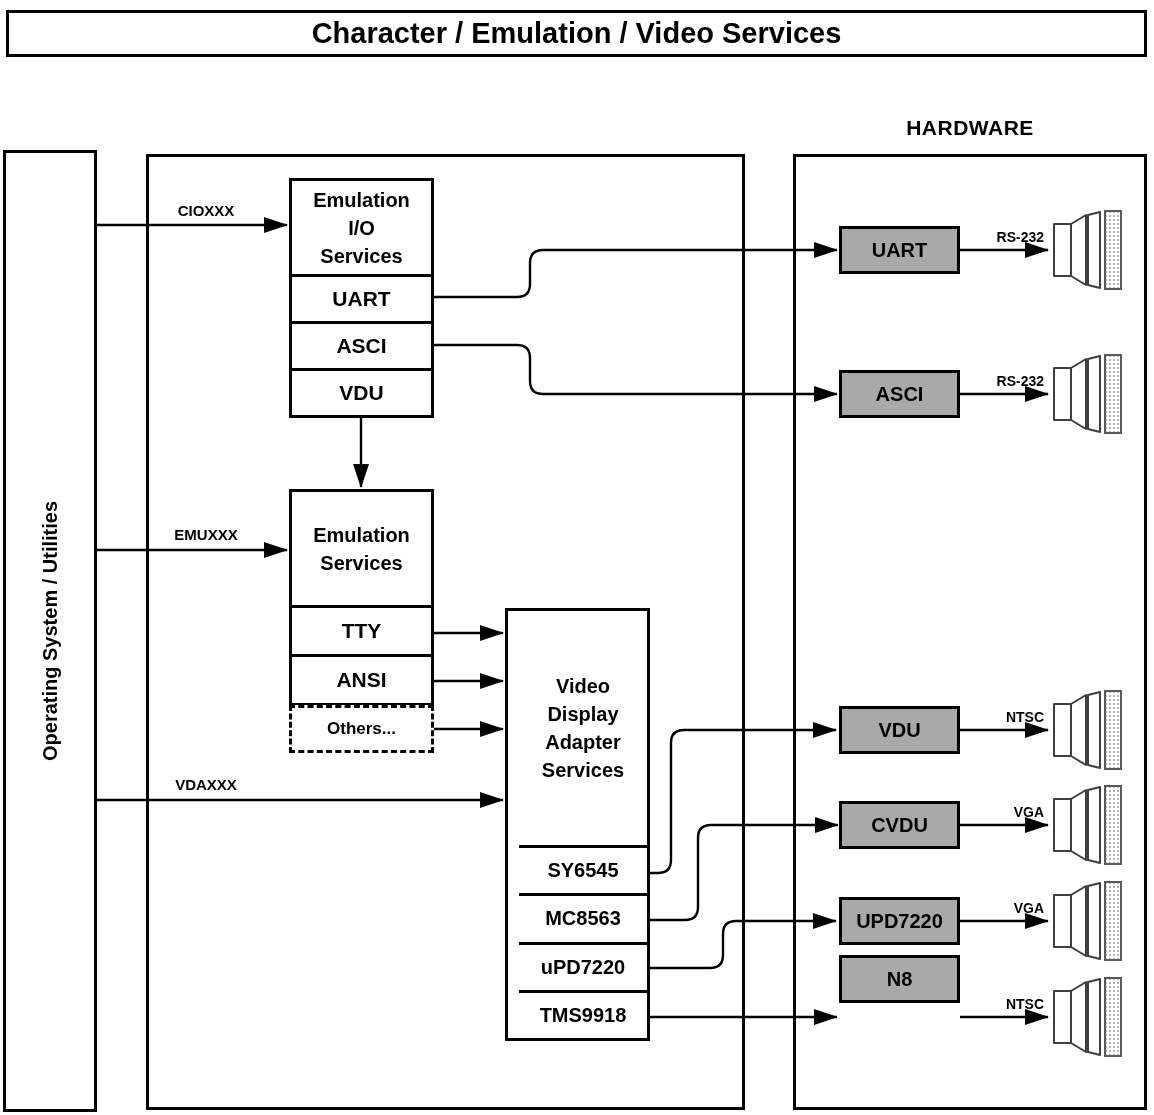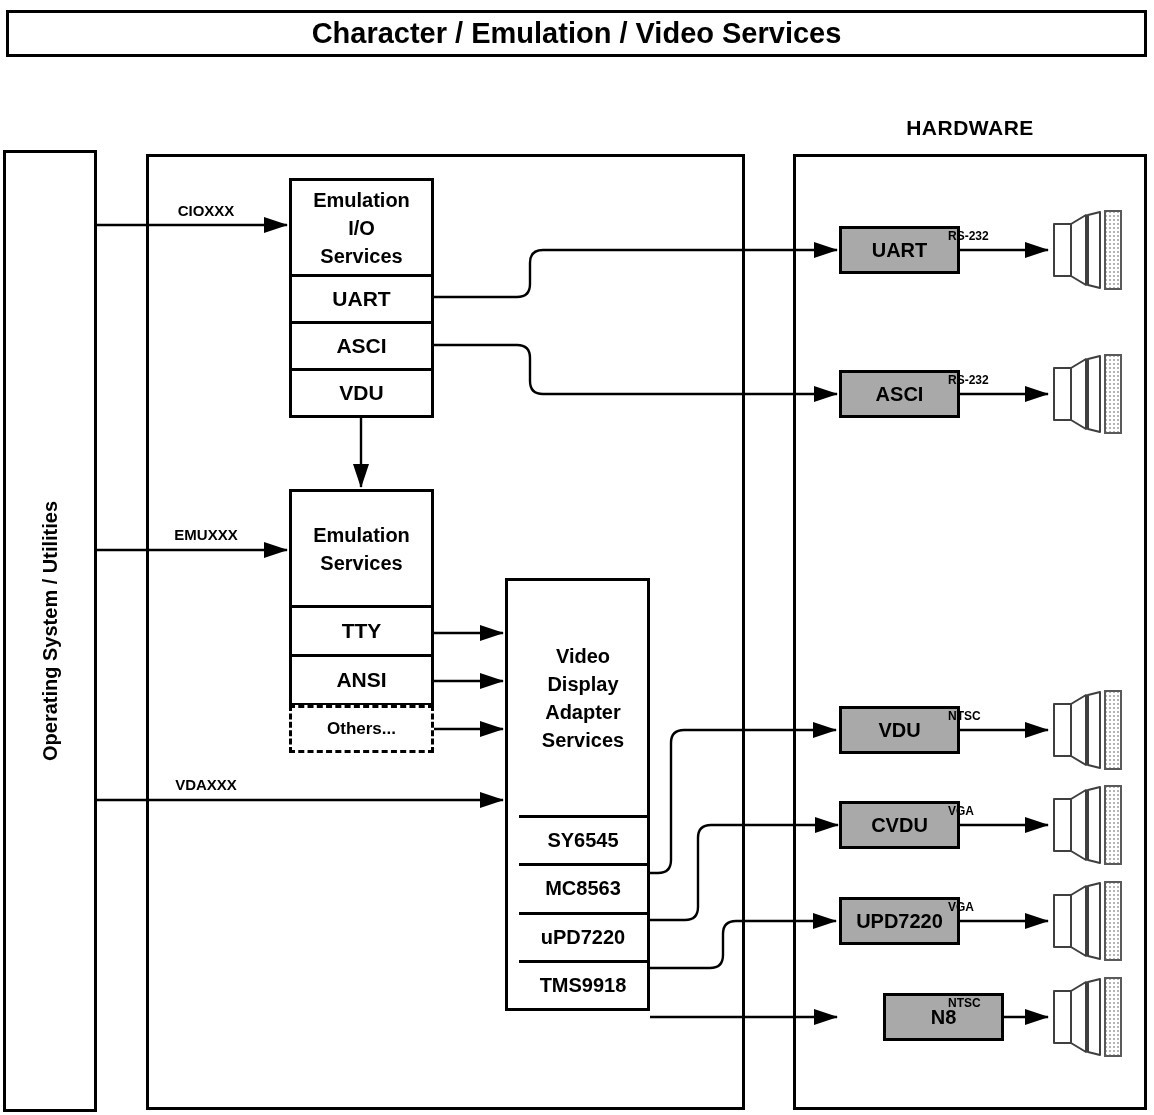--- a/index.html
+++ b/index.html
@@ -42,27 +42,27 @@
   .chario-box{left:289px;top:178px;width:145px;height:240px;}
   .chario-box .hd{height:93px;}
   .chario-box .row{flex:1;}
 
   .emu-box{left:289px;top:489px;width:145px;height:217px;}
   .emu-box .hd{height:113px;}
   .emu-box .row{flex:1;}
 
   .others-box{left:289px;top:705px;width:145px;height:48px;border:3px dashed #000;background:#fff;font-size:17px;}
 
-  .vda-box{left:505px;top:578px;width:145px;height:433px;padding-left:11px;}
+  .vda-box{left:505px;top:608px;width:145px;height:433px;padding-left:11px;}
   .vda-box .hd{height:234px;}
   .vda-box .row{flex:1;font-size:20px;}
 
   
   .hw-dev{left:839px;width:121px;height:48px;border:3px solid #000;background:var(--device-fill,#a9a9a9);font-size:20px;}
-  .sig-label{left:948px;width:96px;height:16px;font-size:12px;text-align:left;}
+  .sig-label{left:948px;width:96px;height:16px;font-size:14px;text-align:right;}
 
   
   .api-label{left:160px;width:92px;height:18px;font-size:15px;text-align:center;}
 
   svg.wires{position:absolute;left:0;top:0;width:1154px;height:1115px;}
   .monitor-svg{position:absolute;width:70px;height:80px;}
 </style>
 </head>
 <body>
 
@@ -184,19 +184,19 @@
   <svg class="monitor-svg" style="left:1052px;top:785px;">
       <use href="#monitor"></use>
     </svg>
 
   <div class="abs center hw-dev" style="top:897px;">UPD7220</div>
   <div class="abs sig-label" style="top:900px;">VGA</div>
   <svg class="monitor-svg" style="left:1052px;top:881px;">
       <use href="#monitor"></use>
     </svg>
 
-  <div class="abs center hw-dev" style="top:993px;margin-left:44px;">N8</div>
+  <div class="abs center hw-dev" style="top:955px;">N8</div>
   <div class="abs sig-label" style="top:996px;">NTSC</div>
   <svg class="monitor-svg" style="left:1052px;top:977px;">
       <use href="#monitor"></use>
     </svg>
 
 </div>
 
 </body></html>

